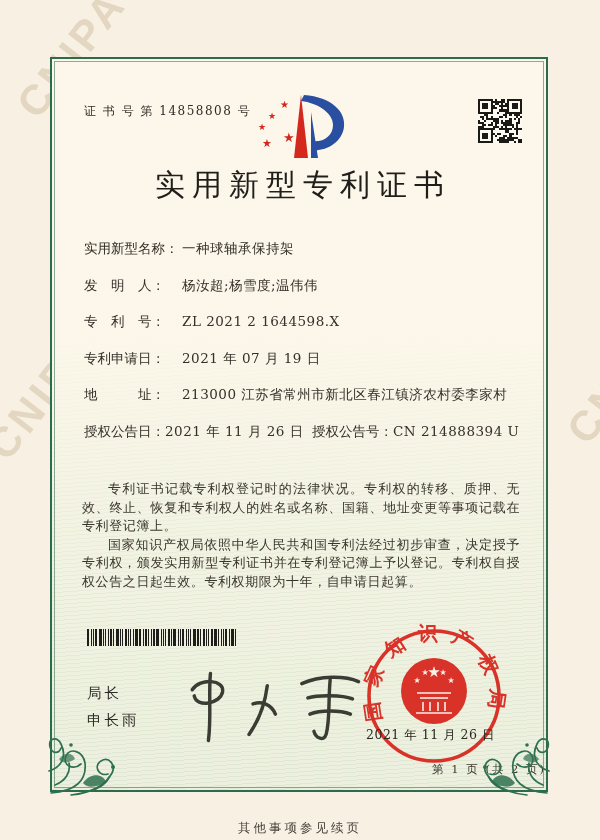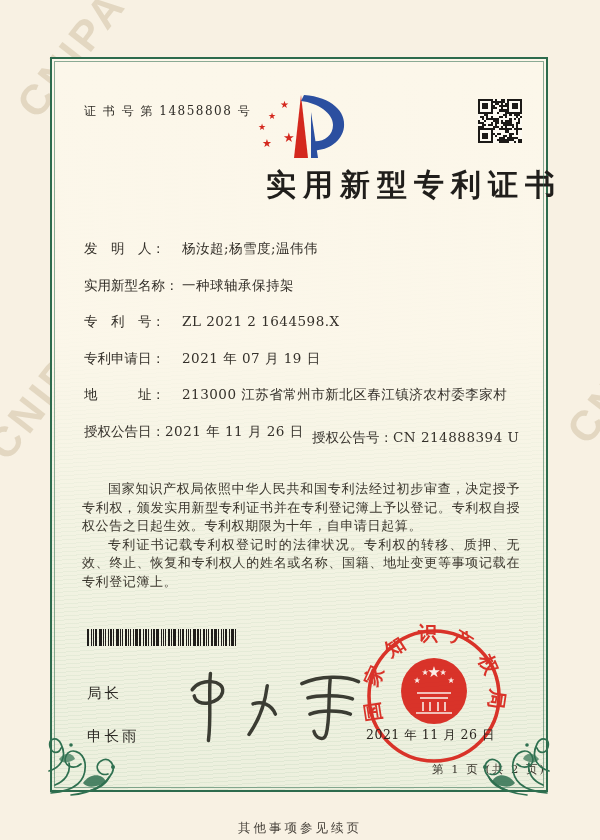--- a/index.html
+++ b/index.html
@@ -50,48 +50,48 @@
     pointer-events:none;
   }
   
   .cert-no{
     position:absolute;left:32px;top:44px;
     font-size:12px;letter-spacing:1.5px;color:#2e2b26;
   }
   .logo{position:absolute;left:200px;top:30px;width:95px;height:74px;}
   .qr{position:absolute;left:426px;top:40px;width:44px;height:44px;}
   .title{
-    position:absolute;left:16px;top:106px;width:100%;
-    text-align:right;
-    font-size:30px;font-weight:bold;letter-spacing:7px;
+    position:absolute;left:4px;top:106px;width:100%;
+    text-align:center;
+    font-size:30px;font-weight:normal;letter-spacing:7px;
     color:#201e1b;
   }
   
   .fields{position:absolute;left:32px;top:181px;width:440px;font-size:13.5px;}
   .frow{position:relative;height:36.5px;white-space:nowrap;color:#34302a;}
   .frow .lab{display:inline-block;min-width:98px;}
   .frow .val{letter-spacing:.5px;}
-  .frow .pair2{position:absolute;left:228px;top:0;margin-top:6px;}
+  .frow .pair2{position:absolute;left:228px;top:0;}
   
   .legal{
     position:absolute;left:30px;top:421px;width:438px;
     font-size:13px;line-height:18.6px;
     text-align:justify;text-indent:2em;
     letter-spacing:.6px;color:#3a362d;
   }
   .legal p+p{margin-top:0;}
   
   .barcode{position:absolute;left:35px;top:570px;width:153px;height:17px;}
   
   .commissioner{
     position:absolute;left:35px;top:625px;
     font-family:"Liberation Sans","DejaVu Sans",sans-serif;
     font-weight:normal;font-size:14.5px;letter-spacing:3px;color:#2e2b26;
   }
-  .commissioner div+div{margin-top:24px;}
+  .commissioner div+div{margin-top:8px;}
   .signature{position:absolute;left:128px;top:608px;width:208px;height:80px;}
   
   .seal{position:absolute;left:307px;top:562px;width:150px;height:150px;opacity:.93;z-index:3;}
   .seal-date{
     position:absolute;left:314px;top:668px;width:132px;
     font-size:12.5px;letter-spacing:.5px;color:#2b2721;z-index:4;
     white-space:nowrap;
   }
   
   .orn{position:absolute;width:92px;height:96px;z-index:2;}
@@ -292,45 +292,45 @@
       <rect x="16" y="2" width="3" height="3" fill="#1c1a17"></rect>
       <rect x="0" y="14" width="7" height="7" fill="#1c1a17"></rect>
       <rect x="1" y="15" width="5" height="5" fill="#fdfaf2"></rect>
       <rect x="2" y="16" width="3" height="3" fill="#1c1a17"></rect>
     </svg>
 
   <div class="title">实用新型专利证书</div>
 
   <div class="fields">
     <div class="frow">
+      <span class="lab">实用新型名称：</span><span class="val">一种球轴承保持架</span>
+    </div>
+    <div class="frow">
       <span class="lab">发　明　人：</span><span class="val">杨汝超;杨雪度;温伟伟</span>
-    </div>
-    <div class="frow">
-      <span class="lab">实用新型名称：</span><span class="val">一种球轴承保持架</span>
     </div>
     <div class="frow">
       <span class="lab">专　利　号：</span><span class="val">ZL 2021 2 1644598.X</span>
     </div>
     <div class="frow">
       <span class="lab">专利申请日：</span><span class="val">2021 年 07 月 19 日</span>
     </div>
     <div class="frow">
       <span class="lab">地　　　址：</span><span class="val">213000 江苏省常州市新北区春江镇济农村委李家村</span>
     </div>
     <div class="frow">
       <span>授权公告日：</span><span class="val">2021 年 11 月 26 日</span>
       <span class="pair2">
         <span>授权公告号：</span><span class="val">CN 214888394 U</span>
       </span>
     </div>
   </div>
 
   <div class="legal">
+    <p>专利证书记载专利权登记时的法律状况。专利权的转移、质押、无效、终止、恢复和专利权人的姓名或名称、国籍、地址变更等事项记载在专利登记簿上。</p>
     <p>国家知识产权局依照中华人民共和国专利法经过初步审查，决定授予专利权，颁发实用新型专利证书并在专利登记簿上予以登记。专利权自授权公告之日起生效。专利权期限为十年，自申请日起算。</p>
-    <p>专利证书记载专利权登记时的法律状况。专利权的转移、质押、无效、终止、恢复和专利权人的姓名或名称、国籍、地址变更等事项记载在专利登记簿上。</p>
   </div>
 
   <svg class="barcode" id="barcodesvg" viewBox="0 0 153 16" preserveAspectRatio="none" aria-hidden="true">
       <rect x="0" y="0" width="2" height="16" fill="#201e1b"></rect>
       <rect x="4" y="0" width="1" height="16" fill="#201e1b"></rect>
       <rect x="6" y="0" width="1" height="16" fill="#201e1b"></rect>
       <rect x="8" y="0" width="2" height="16" fill="#201e1b"></rect>
       <rect x="12" y="0" width="3" height="16" fill="#201e1b"></rect>
       <rect x="16" y="0" width="1" height="16" fill="#201e1b"></rect>
       <rect x="18" y="0" width="1" height="16" fill="#201e1b"></rect>

